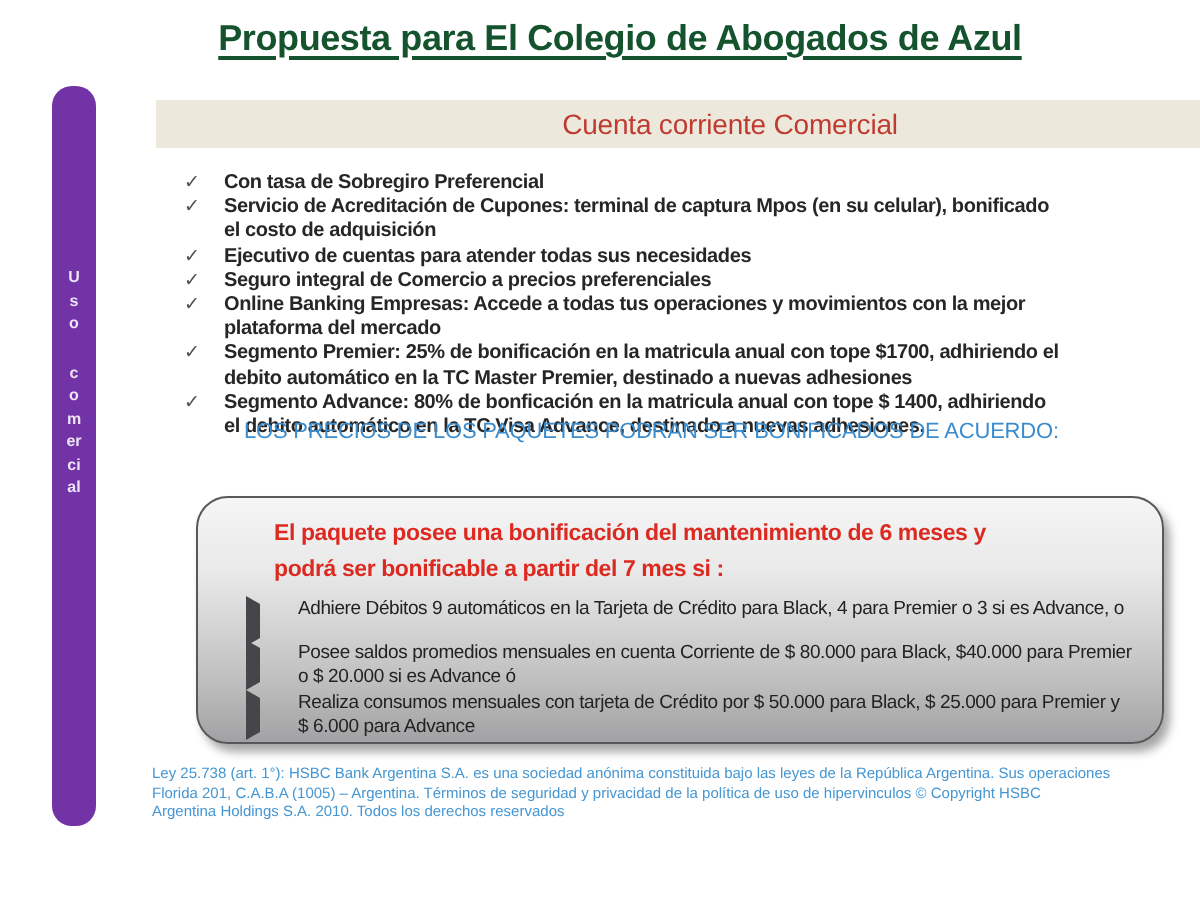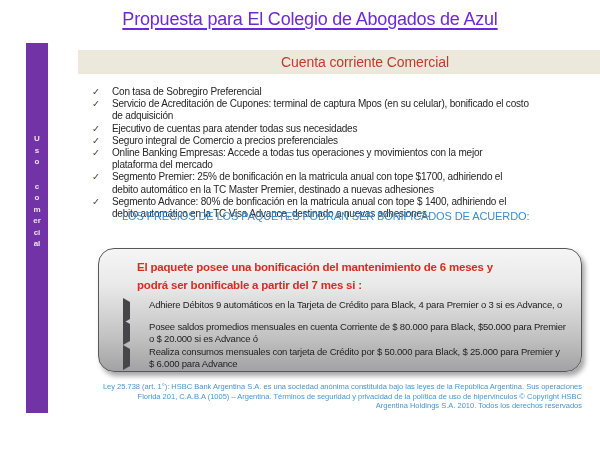--- a/index.html
+++ b/index.html
@@ -3,48 +3,49 @@
 <meta charset="utf-8">
 <style>
   * { margin:0; padding:0; box-sizing:border-box; }
   html,body { background:#ffffff; }
   body { font-family:"Liberation Sans", sans-serif; }
   .slide {
     position:relative; width:600px; height:450px; background:#ffffff; overflow:hidden;
   }
   .slide-title {
     position:absolute; top:9px; left:30px; right:10px; text-align:center;
-    font-size:18px; font-weight:normal; color:#6d28d9;
+    font-size:18px; font-weight:bold; color:#14532d;
     text-decoration:underline; text-decoration-thickness:2px; text-underline-offset:3px;
     letter-spacing:-0.2px;
   }
   .sidebar {
     position:absolute; left:26px; top:43px; width:22px; height:370px;
     background:#7233a6; display:flex; flex-direction:column; align-items:center;
     padding-top:90px;
+    border-radius:10px;
   }
   .vword {
     color:#ece4f4; font-size:8px; font-weight:bold; width:8px;
     word-break:break-all; text-align:center; line-height:11.5px;
   }
   .vword + .vword { margin-top:13px; }
   .section-bar {
     position:absolute; left:78px; top:50px; width:574px; height:24px;
     background:#ece8dc; display:flex; align-items:center; justify-content:center;
   }
   .section-label { color:#c03a30; font-size:14px; letter-spacing:-0.1px; }
   .features {
     position:absolute; left:92px; top:86px; width:438px; list-style:none;
   }
   .feature { display:flex; align-items:flex-start; }
   .check {
     flex:none; width:20px; color:#4c5244; font-size:9.5px; line-height:12.2px;
   }
   .feature-text {
-    flex:1; font-size:10px; letter-spacing:-0.2px; line-height:12.2px; color:#262626;
+    flex:1; font-size:10px; letter-spacing:-0.2px; line-height:12.2px; color:#262626;font-weight:bold;
   }
   .pricing-note {
     position:absolute; left:122px; top:210px;
     font-size:11px; letter-spacing:-0.1px; color:#3b8ccd;
   }
   .benefit-box {
     position:absolute; left:98px; top:248px; width:484px; height:124px;
     border:1.6px solid #58585a; border-radius:16px;
     background:linear-gradient(180deg,#f5f5f5 0%,#e9e9e9 30%,#c2c2c2 72%,#a2a2a4 100%);
     box-shadow:3px 4px 5px rgba(0,0,0,0.35);
@@ -59,21 +60,21 @@
   .benefit-item { display:flex; align-items:flex-start; margin-bottom:1px; }
   .arrow-cell { flex:none; width:26px; padding-top:3px; }
   .arrow-icon {
     width:0; height:0;
     border-left:7px solid #46464a; border-top:4px solid transparent; border-bottom:4px solid transparent;
   }
   .benefit-item-text {
     flex:1; font-size:9.5px; letter-spacing:-0.2px; line-height:12px; color:#222222;
   }
   .footer {
-    position:absolute; left:92px; top:382px; width:490px;text-align:right;
+    position:absolute; left:76px; top:382px; width:490px;
   }
   .footer-line {
     font-size:7.5px; line-height:9.6px; color:#4596d2; white-space:nowrap;
   }
 </style>
 </head>
 <body>
 
 <div class="slide">
 
@@ -123,21 +124,21 @@
 
   <div class="benefit-box">
     <div class="benefit-heading">El paquete posee una bonificación del mantenimiento de 6 meses y podrá ser bonificable a partir del 7 mes si :</div>
     <ul class="benefit-items">
       <li class="benefit-item">
         <span class="arrow-cell"><span class="arrow-icon"></span></span>
         <span class="benefit-item-text">Adhiere Débitos 9 automáticos en la Tarjeta de Crédito para Black, 4 para Premier o 3  si es Advance, o</span>
       </li>
       <li class="benefit-item">
         <span class="arrow-cell"><span class="arrow-icon"></span></span>
-        <span class="benefit-item-text">Posee saldos promedios mensuales en cuenta Corriente de $ 80.000 para Black, $50.000 para Premier o $ 20.000 si es Advance ó</span>
+        <span class="benefit-item-text">Posee saldos promedios mensuales en cuenta Corriente de $ 80.000 para Black, $40.000 para Premier o $ 20.000 si es Advance ó</span>
       </li>
       <li class="benefit-item">
         <span class="arrow-cell"><span class="arrow-icon"></span></span>
         <span class="benefit-item-text">Realiza consumos mensuales con tarjeta de Crédito por $ 50.000 para Black, $ 25.000 para Premier y $ 6.000 para Advance</span>
       </li>
     </ul>
   </div>
 
   <div class="footer">
     <div class="footer-line">Ley 25.738 (art. 1°): HSBC Bank Argentina S.A. es una sociedad anónima constituida bajo las leyes de la República Argentina. Sus operaciones</div>

